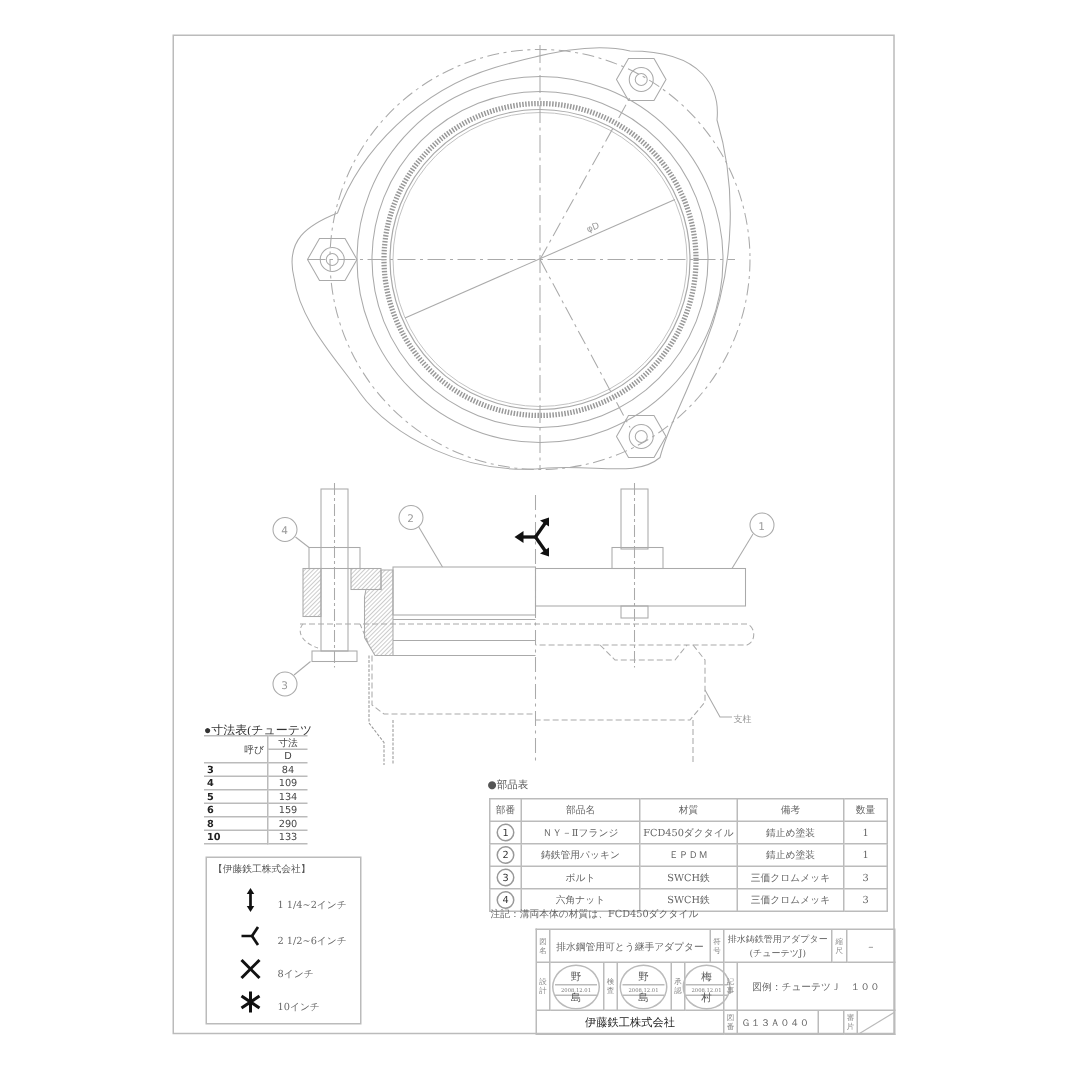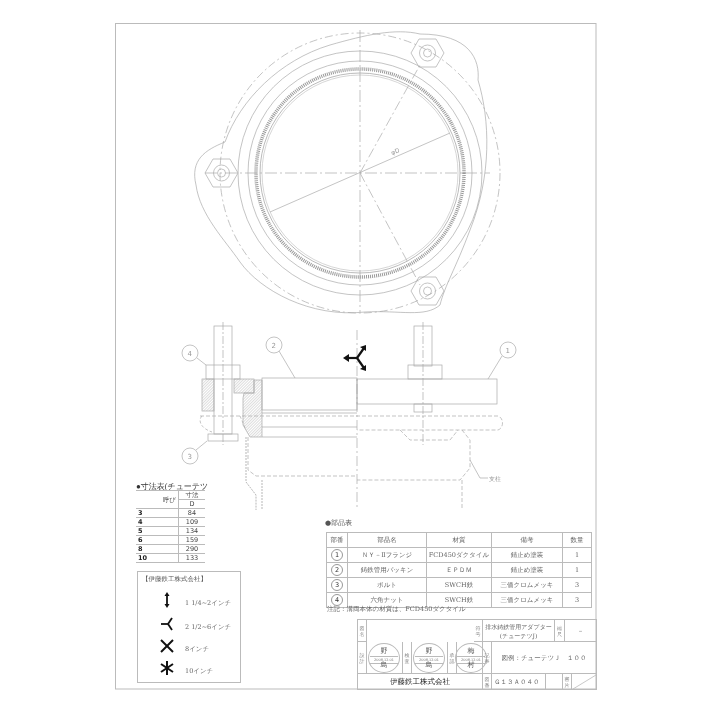--- a/index.html
+++ b/index.html
@@ -273,20 +273,21 @@
       <td>三価クロムメッキ</td>
       <td>3</td>
     </tr>
   </tbody>
     </table>
   <div class="parts-note serif">注記：溝両本体の材質は、FCD450ダクタイル</div>
 
   <div class="tb serif">
 
     <div class="c lab" style="left:0;top:0;width:9px;height:22px">図名</div>
+    <div class="c" style="left:9px;top:0;width:107px;height:22px;line-height:22px;text-align:center;font-size:6.5px">排水鋼管用可とう継手アダプター</div>
     <div class="c lab" style="left:116px;top:0;width:9px;height:22px">符号</div>
     <div class="c" style="left:125px;top:0;width:72px;height:22px;text-align:center;font-size:6px;line-height:9px;padding-top:2px">
       <div>排水鋳鉄管用アダプター</div>
       <div>(チューテツJ)</div>
     </div>
     <div class="c lab" style="left:197px;top:0;width:10px;height:22px">縮尺</div>
     <div class="c" style="left:207px;top:0;width:32px;height:22px;line-height:22px;text-align:center">－</div>
 
     <div class="c lab" style="left:0;top:22px;width:9px;height:32px">設計</div>
     <div class="c" style="left:9px;top:22px;width:36px;height:32px">

